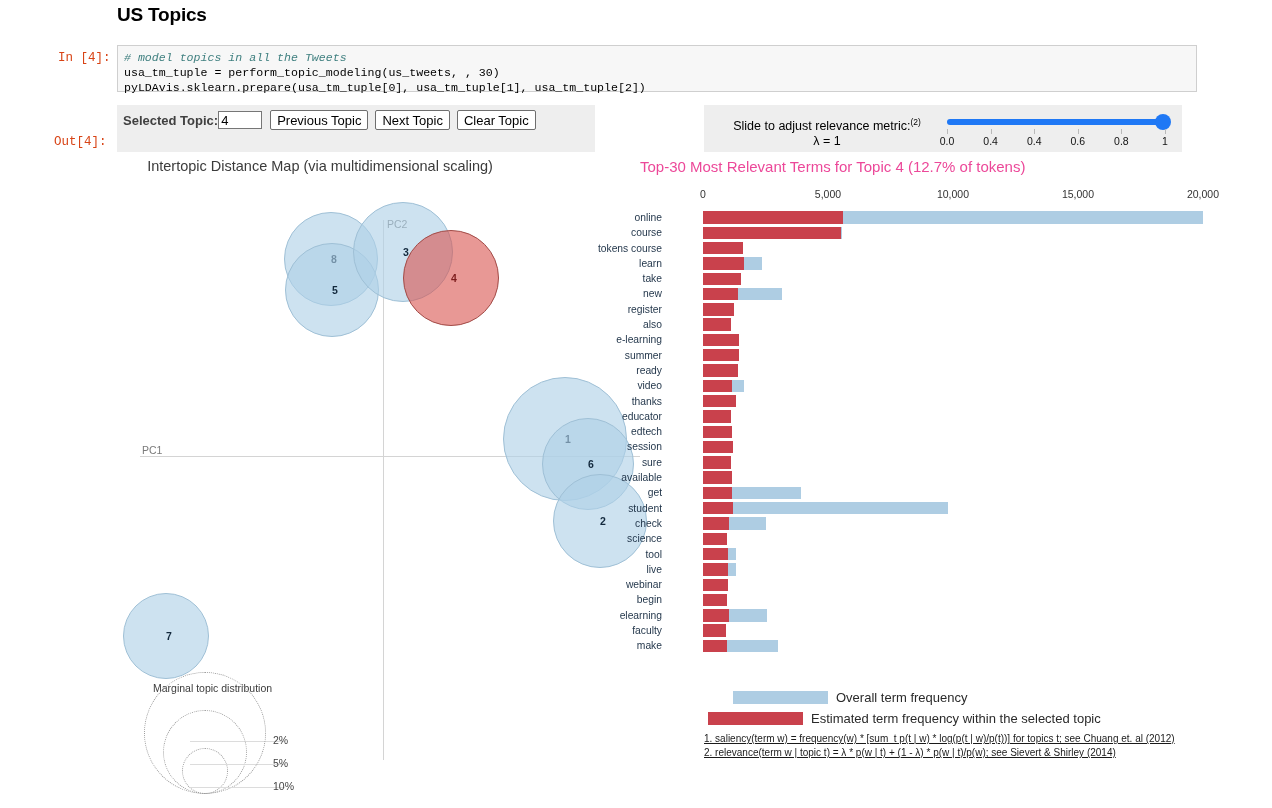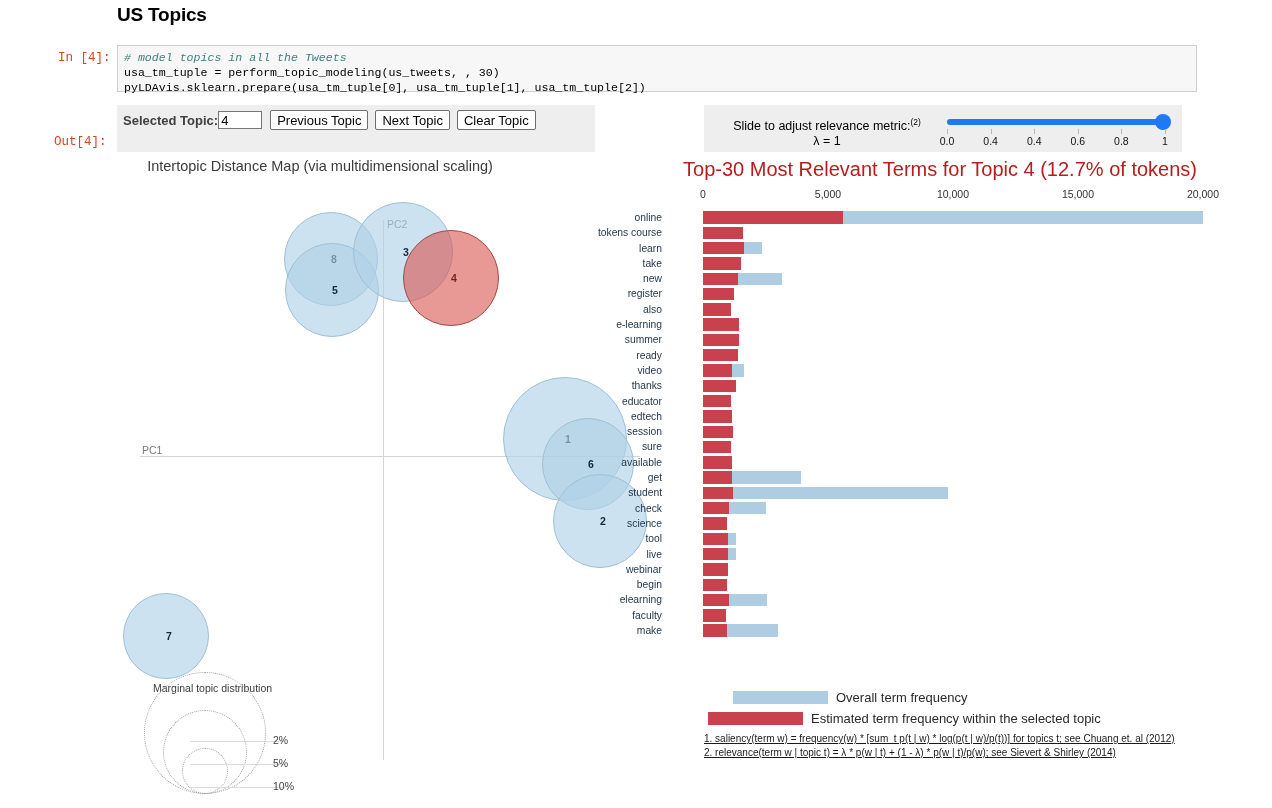--- a/index.html
+++ b/index.html
@@ -49,21 +49,21 @@
   .topic-num.sel{color:#7c1d1d;}
 
   #marginal-label{position:absolute;left:153px;top:504px;font-size:10.5px;color:#3b3b3b;}
   #marginal-legend{position:absolute;left:130px;top:516px;width:230px;height:110px;}
   .mlegend-circle{position:absolute;border-radius:50%;border:1px dotted #9a9a9a;box-sizing:border-box;}
   .mlegend-line{position:absolute;height:1px;background:#dcdcdc;}
   .mlegend-text{position:absolute;font-size:10.5px;color:#444;}
 
   
   #right-panel{position:absolute;left:640px;top:158px;width:632px;height:650px;}
-  #bar-title{position:absolute;left:0;top:0;width:600px;text-align:center;font-size:20px;color:#b91c1c;}
+  #bar-title{position:absolute;left:0;top:0;width:600px;text-align:left;font-size:15px;color:#ec4899;}
   #bar-axis{position:absolute;left:63px;top:30px;width:500px;height:14px;}
   .bar-tick-label{position:absolute;top:0;font-size:10.5px;color:#333;transform:translateX(-50%);white-space:nowrap;}
   #bars{position:absolute;left:0px;top:52px;width:600px;}
   .bar-row{position:relative;height:15.3px;}
   .bar-term{position:absolute;right:578px;top:2px;width:200px;text-align:right;font-size:10.3px;color:#1f3348;white-space:nowrap;}
   .bar-blue{position:absolute;left:63px;top:1.4px;height:12.4px;background:#aecde3;}
   .bar-red{position:absolute;left:63px;top:1.4px;height:12.4px;background:#c9414c;}
 
   #bar-legend{position:absolute;left:68px;top:531px;width:560px;}
   .legend-row{position:relative;height:21px;}
@@ -169,20 +169,25 @@
       <div class="bar-tick-label" style="left: 375px;">15,000</div>
       <div class="bar-tick-label" style="left: 500px;">20,000</div>
     </div>
   <div id="bars">
       <div class="bar-row">
         <div class="bar-term">online</div>
         <div class="bar-blue" style="width: 500px; background: rgb(174, 205, 227);"></div>
         <div class="bar-red" style="width: 140px; background: rgb(201, 65, 76);"></div>
       </div>
       <div class="bar-row">
+        <div class="bar-term">course</div>
+        <div class="bar-blue" style="width: 138.75px; background: rgb(174, 205, 227);"></div>
+        <div class="bar-red" style="width: 137.5px; background: rgb(201, 65, 76);"></div>
+      </div>
+      <div class="bar-row">
         <div class="bar-term">tokens course</div>
         <div class="bar-blue" style="width: 40px; background: rgb(174, 205, 227);"></div>
         <div class="bar-red" style="width: 40px; background: rgb(201, 65, 76);"></div>
       </div>
       <div class="bar-row">
         <div class="bar-term">learn</div>
         <div class="bar-blue" style="width: 58.75px; background: rgb(174, 205, 227);"></div>
         <div class="bar-red" style="width: 41.25px; background: rgb(201, 65, 76);"></div>
       </div>
       <div class="bar-row">

